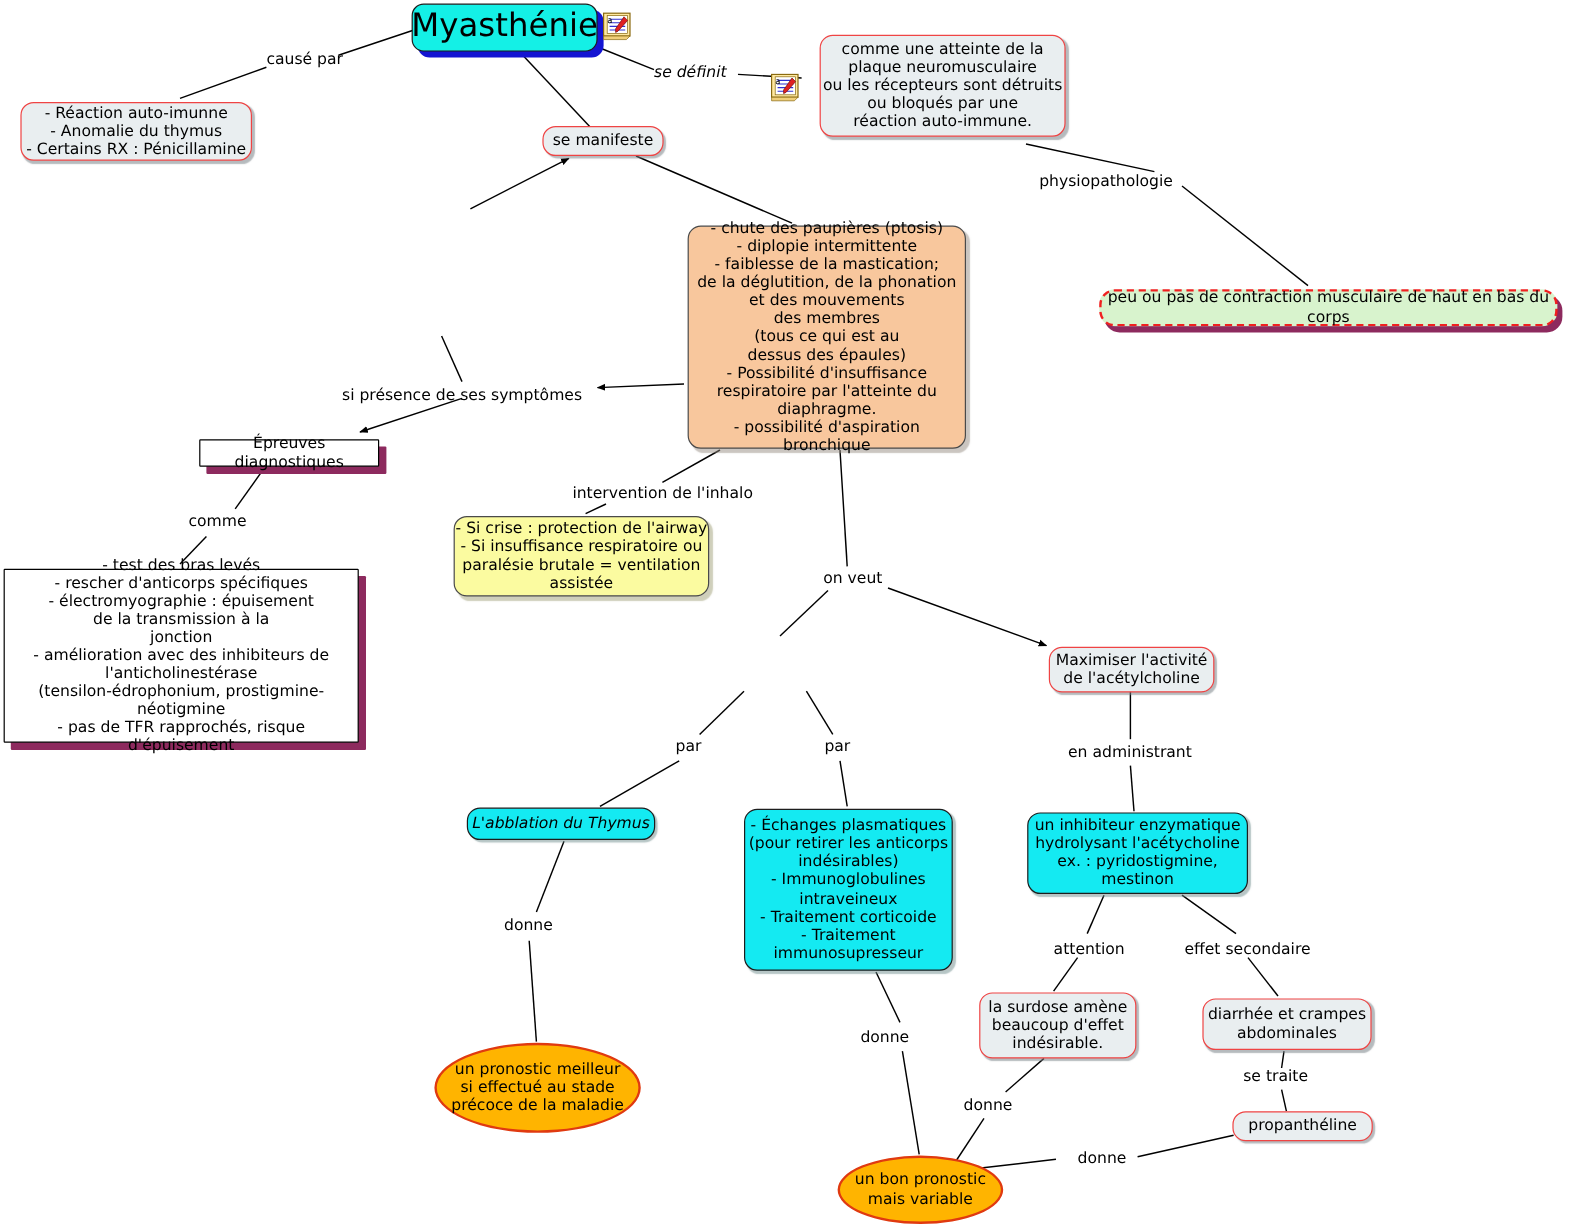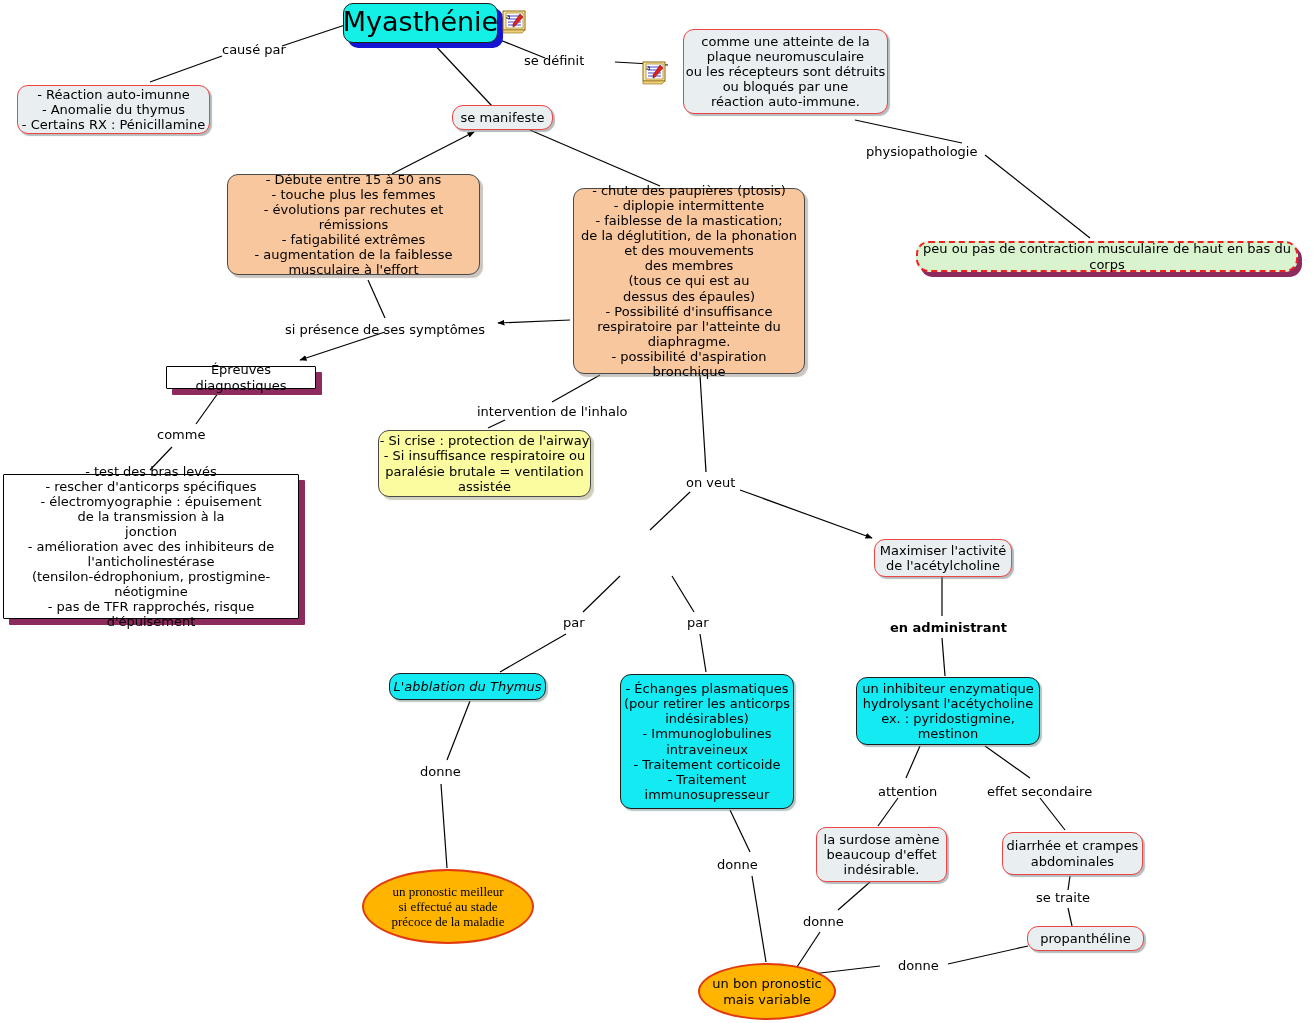--- a/index.html
+++ b/index.html
@@ -223,26 +223,20 @@
       <line x1="6" y1="12" x2="19" y2="12"></line>
       <line x1="6" y1="15" x2="19" y2="15"></line>
     </g>
     <path d="M 18 4 L 21 7 L 13 16 L 11 17 L 11 14 Z" fill="#e02020" stroke="#7a1010" stroke-width="0.6"></path>
     <path d="M 1 20 L 23 20 L 20 23 L 1 23 Z" fill="#f0cf7a" stroke="#8a6a10" stroke-width="0.6"></path>
     <text x="4" y="9" font-size="7" fill="#000000" font-family="DejaVu Sans, sans-serif">a</text>
   </svg>
 
   <div class="node n-grey" style="left:452px; top:105px; width:101px; height:25px;">se manifeste</div>
 
-  <div class="node n-peach" style="left:227px; top:174px; width:253px; height:101px;">- Débute entre 15 à 50 ans
-- touche plus les femmes
-- évolutions par rechutes et rémissions
-- fatigabilité extrêmes
-- augmentation de la faiblesse
-musculaire à l'effort</div>
 
   <div class="node n-peach" style="left:573px; top:188px; width:232px; height:186px;">- chute des paupières (ptosis)
 - diplopie intermittente
 - faiblesse de la mastication;
 de la déglutition, de la phonation
 et des mouvements
 des membres
 (tous ce qui est au
 dessus des épaules)
 - Possibilité d'insuffisance
@@ -282,55 +276,55 @@
 intraveineux
 - Traitement corticoide
 - Traitement
 immunosupresseur</div>
 
   <div class="node n-cyan" style="left:856px; top:677px; width:184px; height:68px;">un inhibiteur enzymatique
 hydrolysant l'acétycholine
 ex. : pyridostigmine,
 mestinon</div>
 
-  <div class="node n-grey" style="left:816px; top:827px; width:131px; height:55px;border-radius:10px;">la surdose amène
+  <div class="node n-grey" style="left:816px; top:827px; width:131px; height:55px;">la surdose amène
 beaucoup d'effet
 indésirable.</div>
 
   <div class="node n-grey" style="left:1002px; top:832px; width:141px; height:43px;">diarrhée et crampes
 abdominales</div>
 
   <div class="node n-grey" style="left:1027px; top:926px; width:117px; height:25px;">propanthéline</div>
 
-  <div class="node n-ellipse" style="left:362px; top:869px; width:172px; height:75px;font-family:Liberation Serif, serif;">un pronostic meilleur
+  <div class="node n-ellipse" style="left:362px; top:869px; width:172px; height:75px;">un pronostic meilleur
 si effectué au stade
 précoce de la maladie</div>
 
   <div class="node n-ellipse" style="left:698px; top:963px; width:138px; height:57px;">un bon pronostic
 mais variable</div>
 
   <div class="edge-label" style="left:222px; top:42px;">causé par</div>
 
-  <div class="edge-label" style="left:524px; top:53px;">se définit</div>
+  <div class="edge-label" style="left:545px; top:53px;font-style:italic;">se définit</div>
 
   <div class="edge-label" style="left:866px; top:144px;">physiopathologie</div>
 
   <div class="edge-label" style="left:285px; top:322px;">si présence de ses symptômes</div>
 
   <div class="edge-label" style="left:157px; top:427px;">comme</div>
 
   <div class="edge-label" style="left:477px; top:404px;">intervention de l'inhalo</div>
 
   <div class="edge-label" style="left:686px; top:475px;">on veut</div>
 
   <div class="edge-label" style="left:563px; top:615px;">par</div>
 
   <div class="edge-label" style="left:687px; top:615px;">par</div>
 
-  <div class="edge-label" style="left:890px; top:620px;font-weight:bold;">en administrant</div>
+  <div class="edge-label" style="left:890px; top:620px;">en administrant</div>
 
   <div class="edge-label" style="left:878px; top:784px;">attention</div>
 
   <div class="edge-label" style="left:987px; top:784px;">effet secondaire</div>
 
   <div class="edge-label" style="left:420px; top:764px;">donne</div>
 
   <div class="edge-label" style="left:717px; top:857px;">donne</div>
 
   <div class="edge-label" style="left:803px; top:914px;">donne</div>

